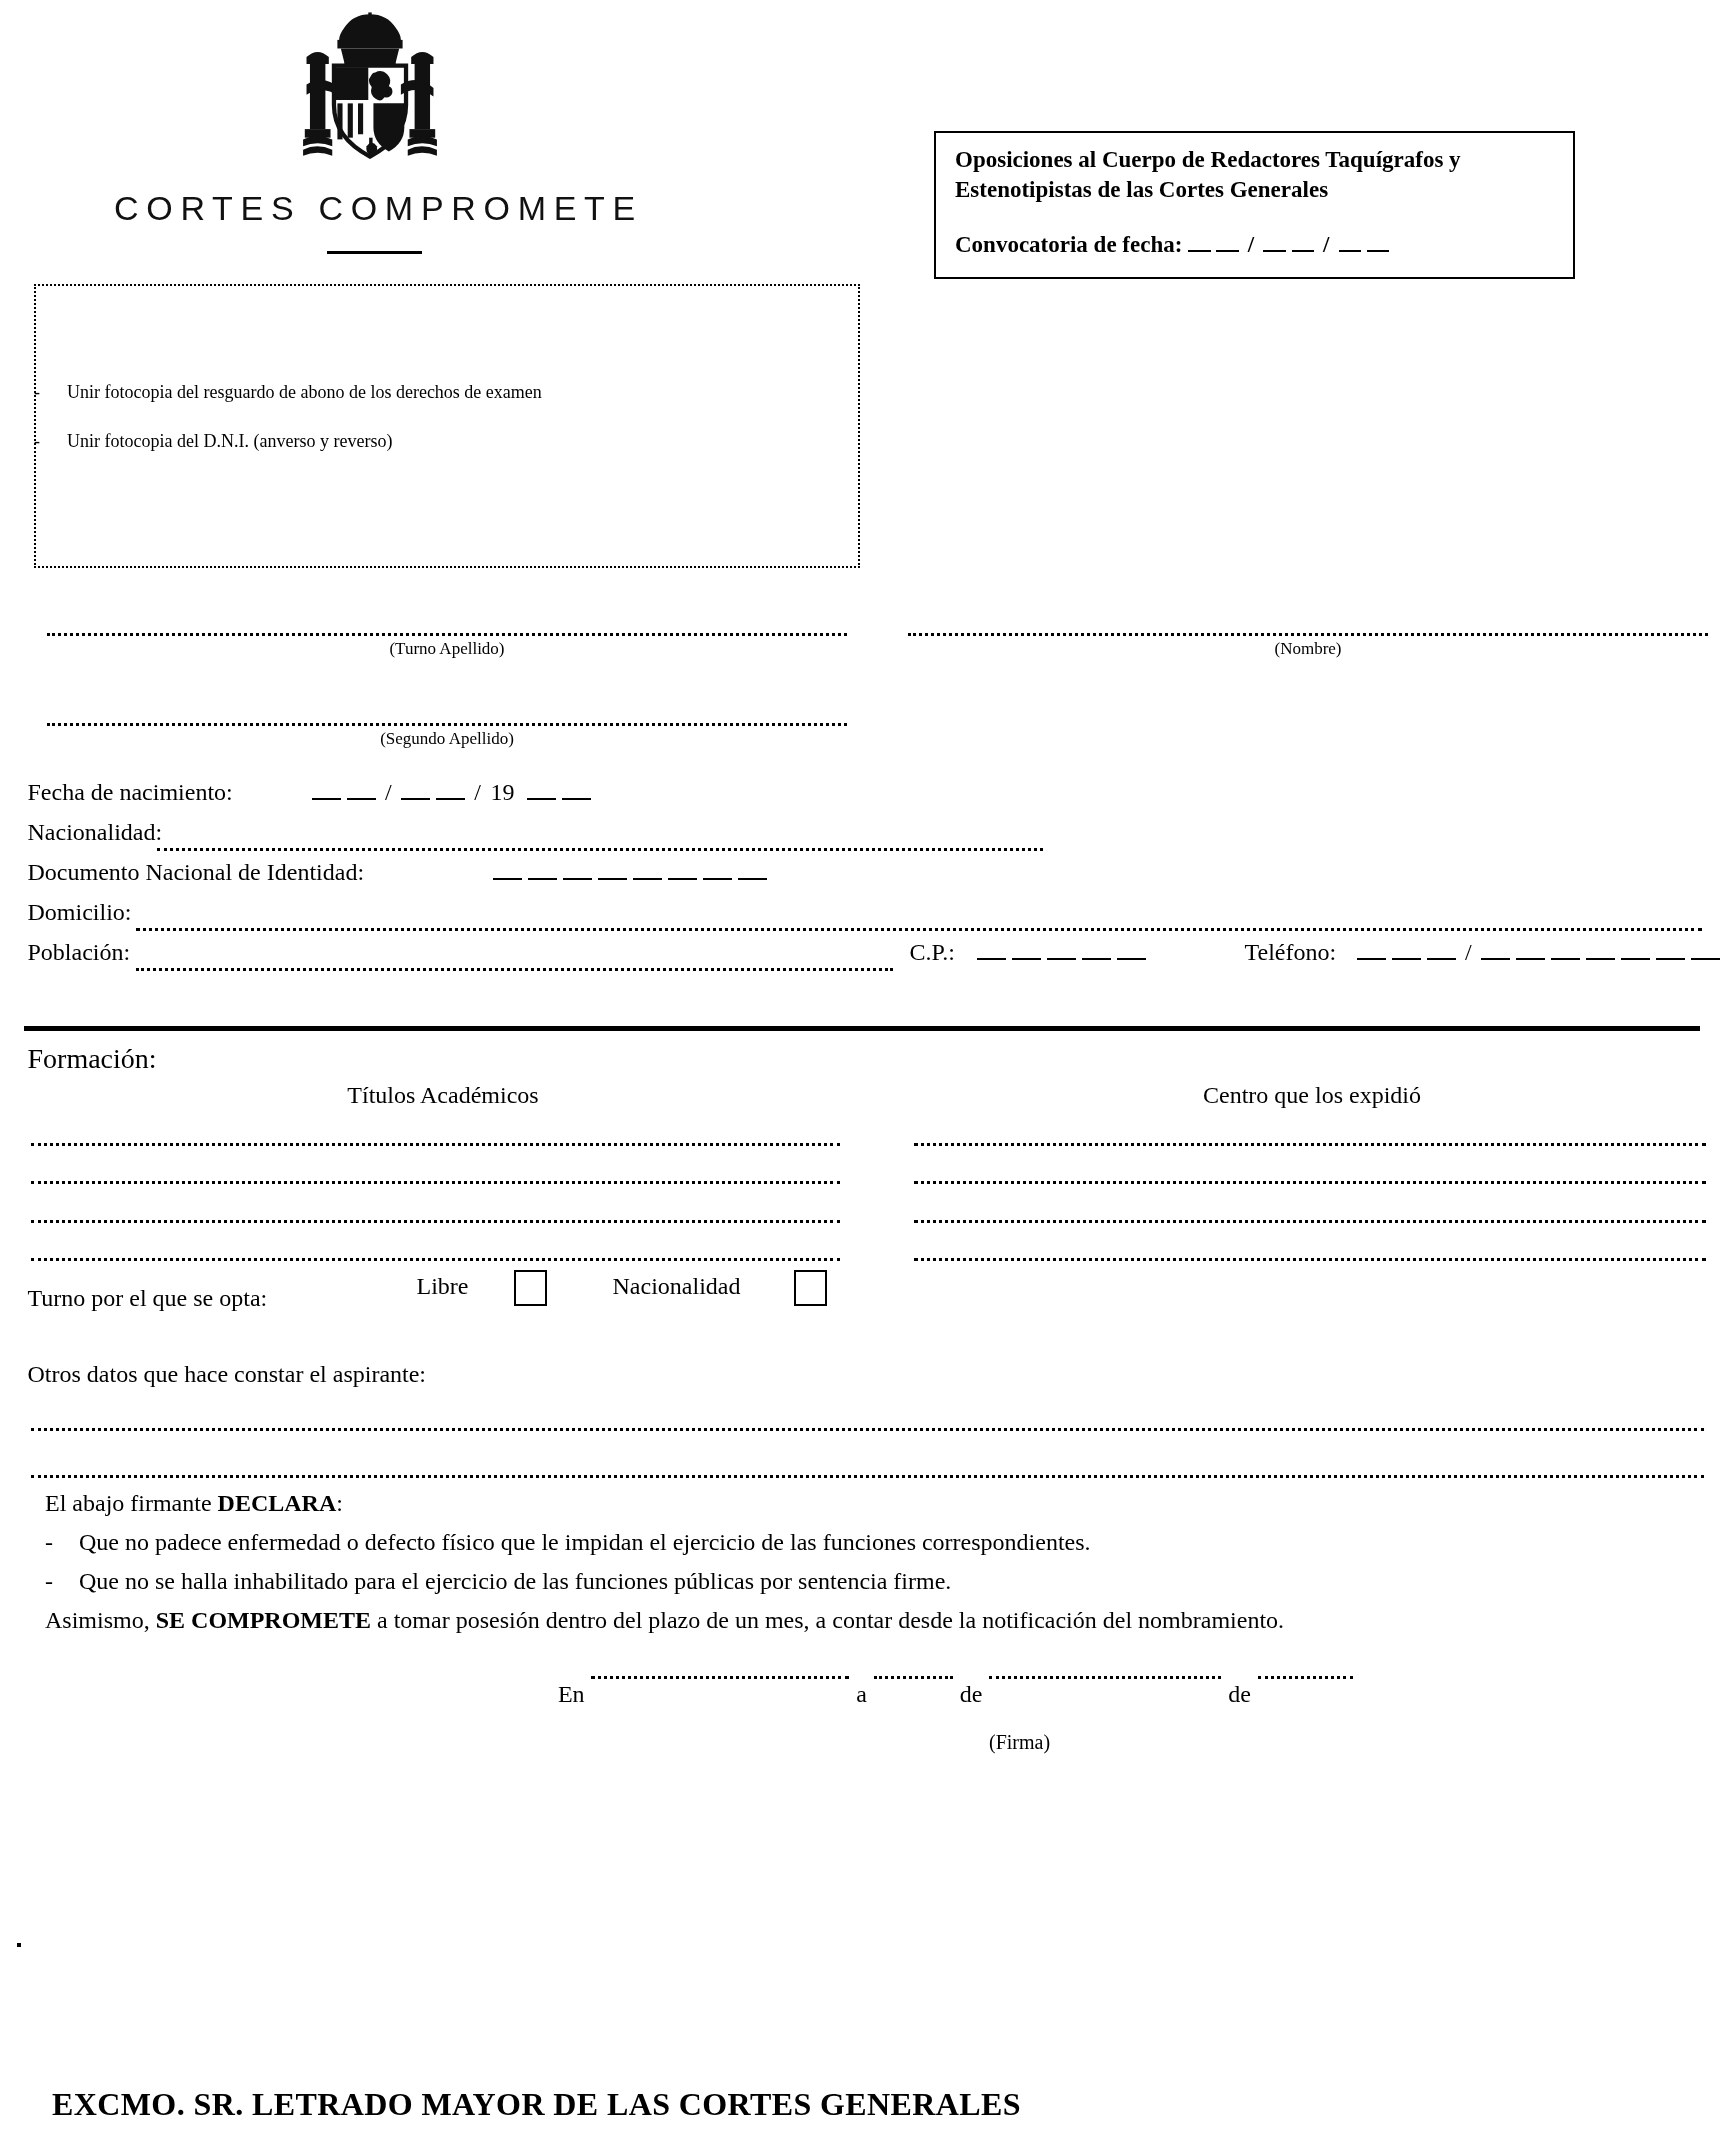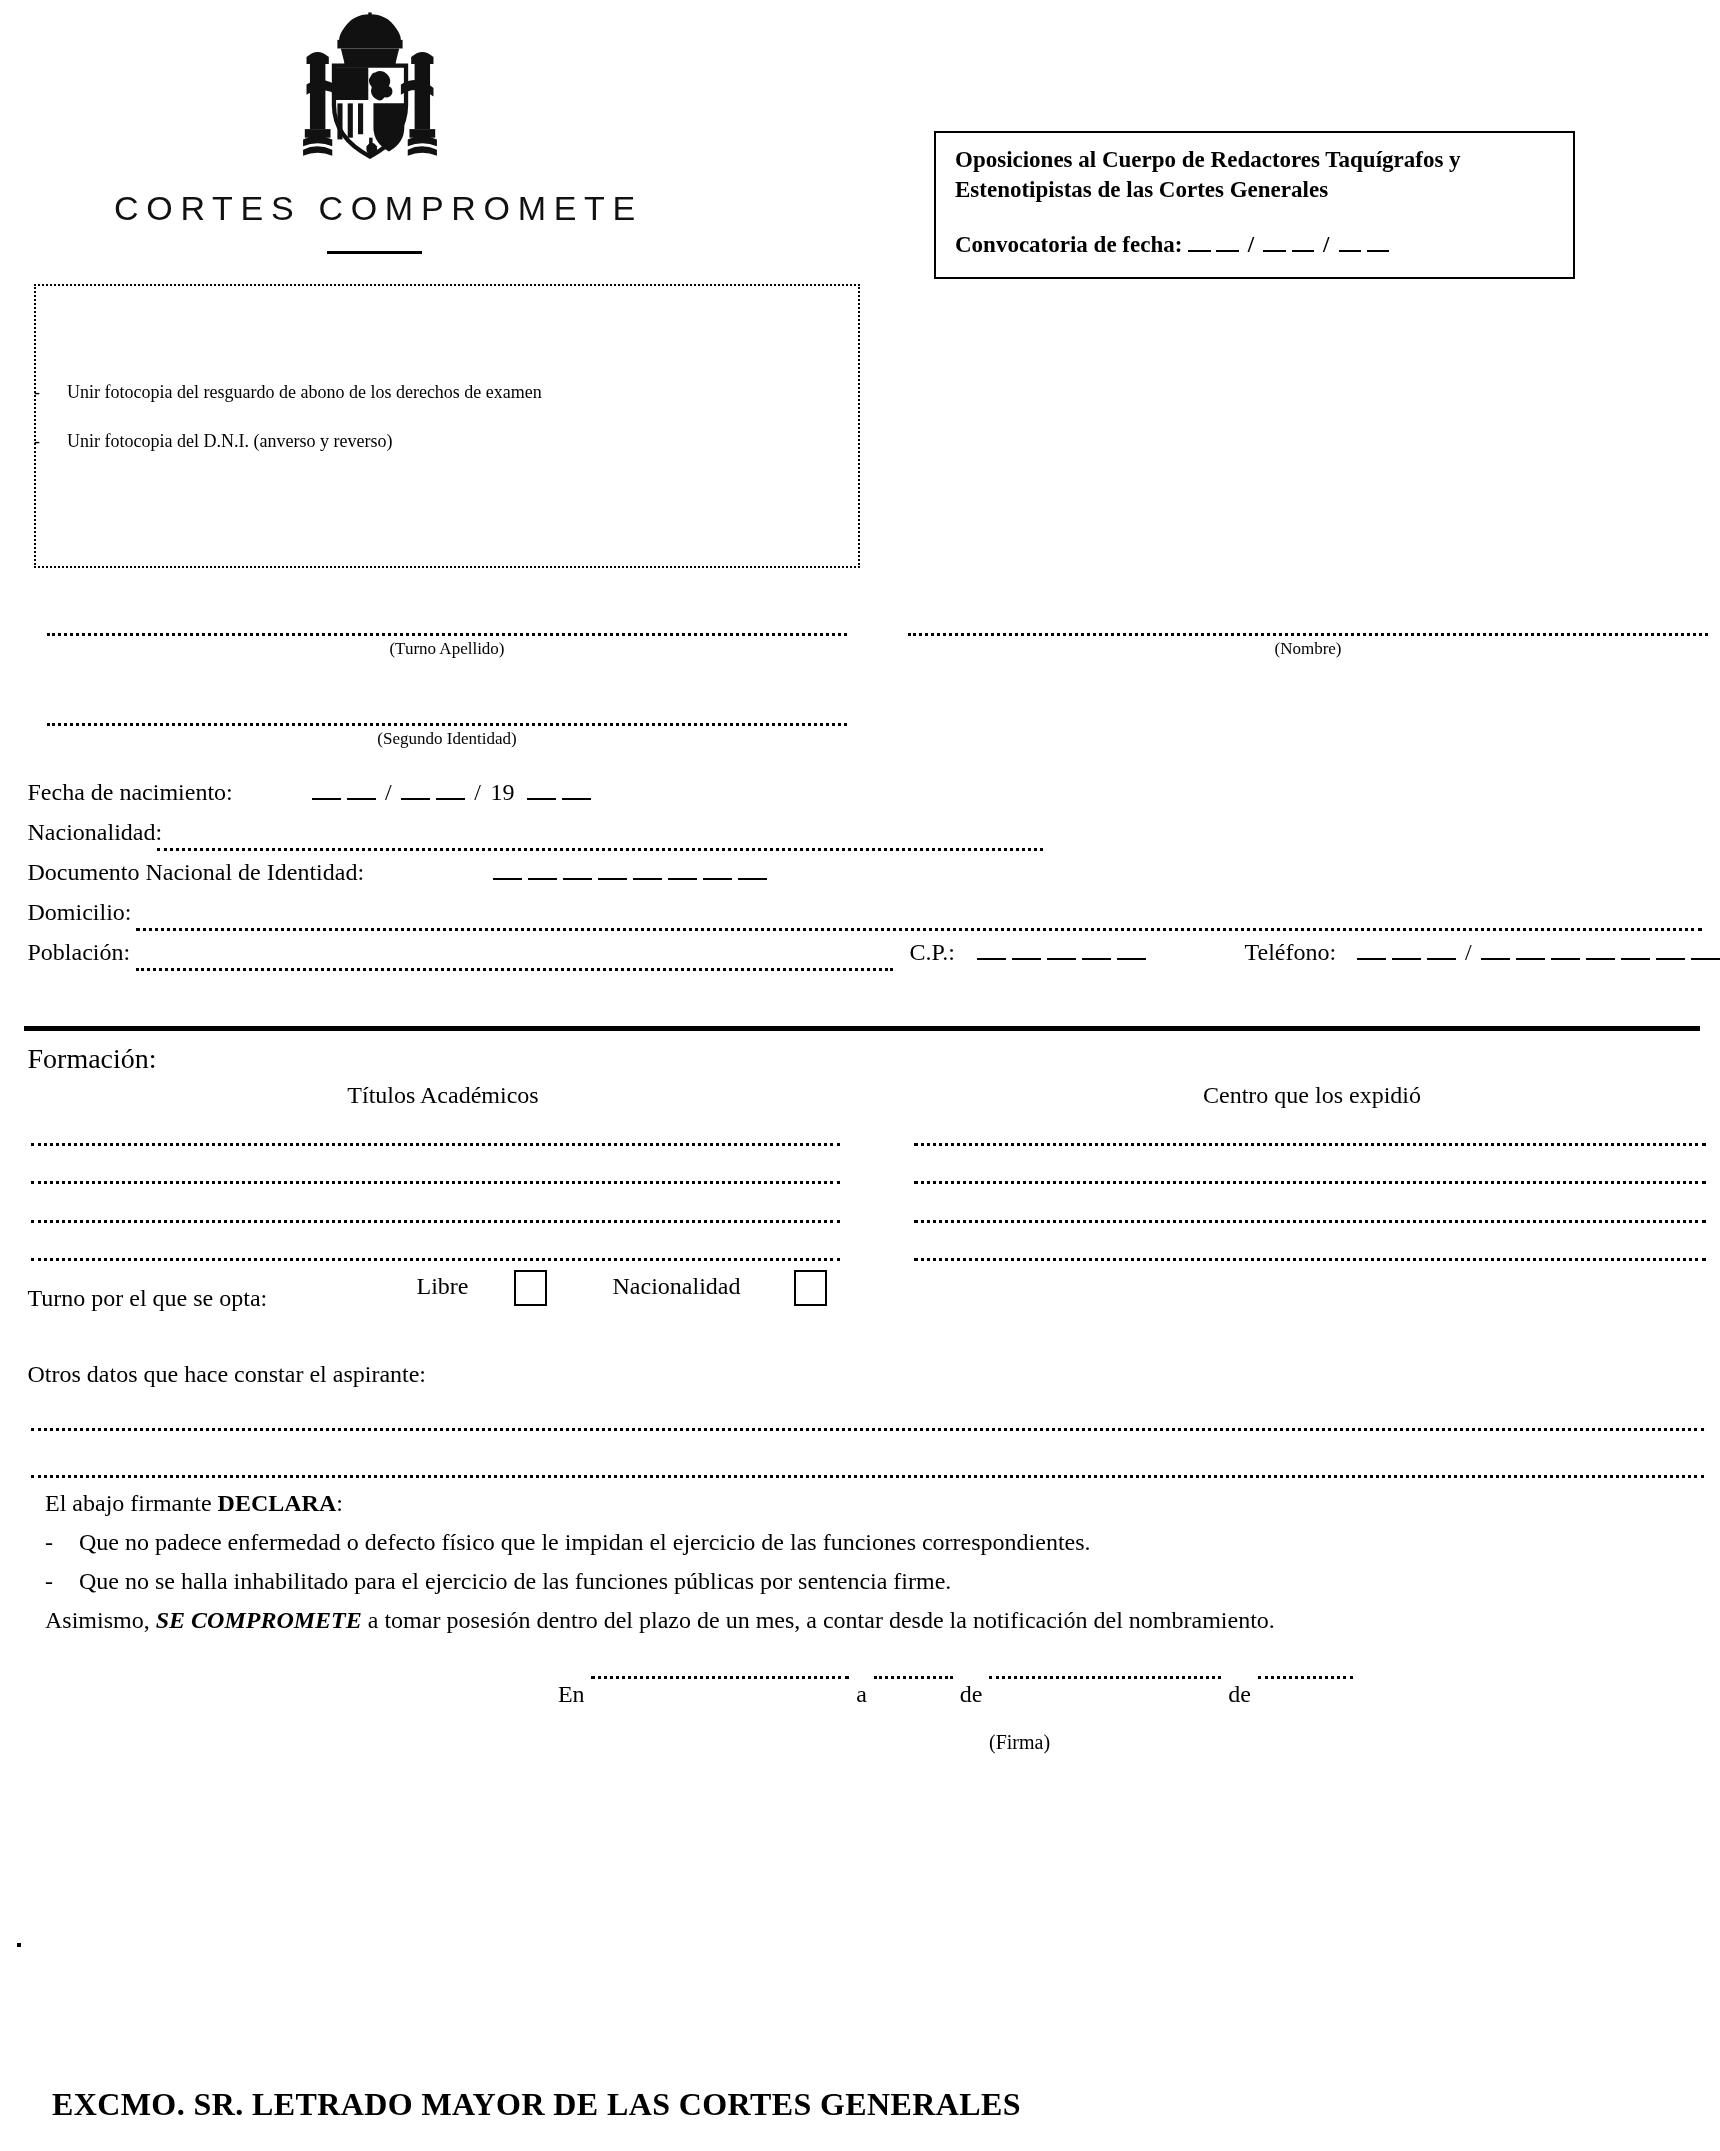--- a/index.html
+++ b/index.html
@@ -150,21 +150,21 @@
   #otros-line-1 { left: 31px; top: 1428px; width: 1673px; }
   #otros-line-2 { left: 31px; top: 1475px; width: 1673px; }
 
   
   #declara-block { left: 45px; top: 1490px; width: 1635px; font-size: 24px; }
   #declara-title { font-weight: normal; margin-bottom: 12px; white-space: nowrap; }
   #declara-title b { font-weight: bold; }
   .declara-item { display: flex; margin-bottom: 12px; white-space: nowrap; }
   .declara-dash { width: 34px; flex: none; }
   #asimismo-line { margin-top: 6.9px; white-space: nowrap; }
-  #asimismo-line b { font-weight: bold; font-style: italic; }
+  #asimismo-line b { font-weight: bold; }
 
   
   #place-date-row {
     left: 551px; top: 1681px;
     font-size: 24px;
     white-space: nowrap;
     display: flex;
     align-items: flex-start;
   }
   #place-date-row .lbl { padding: 0 6.9px; }
@@ -271,21 +271,21 @@
       <span>Unir fotocopia del D.N.I. (anverso y reverso)</span>
     </div>
   </div>
 
   <div class="abs" id="primer-apellido-field">
     <div class="dotline"></div>
     <div class="caption">(Turno Apellido)</div>
   </div>
   <div class="abs" id="segundo-apellido-field">
     <div class="dotline"></div>
-    <div class="caption">(Segundo Identidad)</div>
+    <div class="caption">(Segundo Apellido)</div>
   </div>
   <div class="abs" id="nombre-field">
     <div class="dotline"></div>
     <div class="caption">(Nombre)</div>
   </div>
 
   <div class="abs" id="personal-block">
 
 
     <div class="prow">

